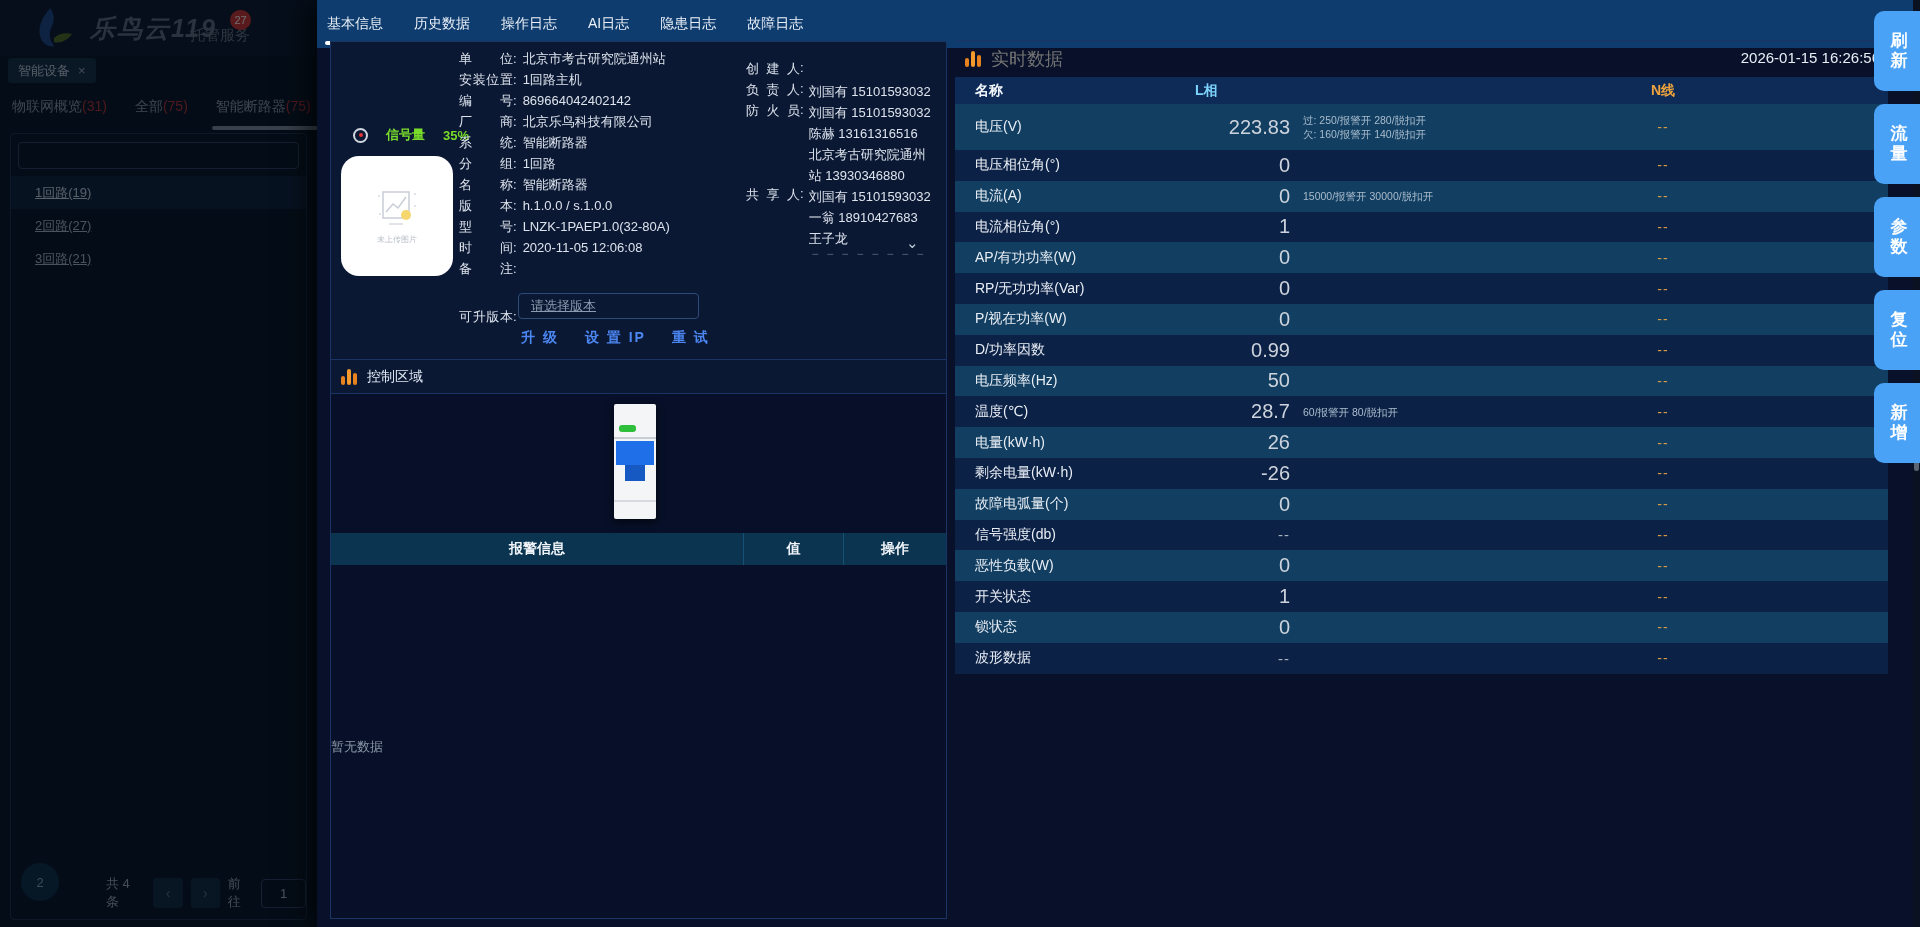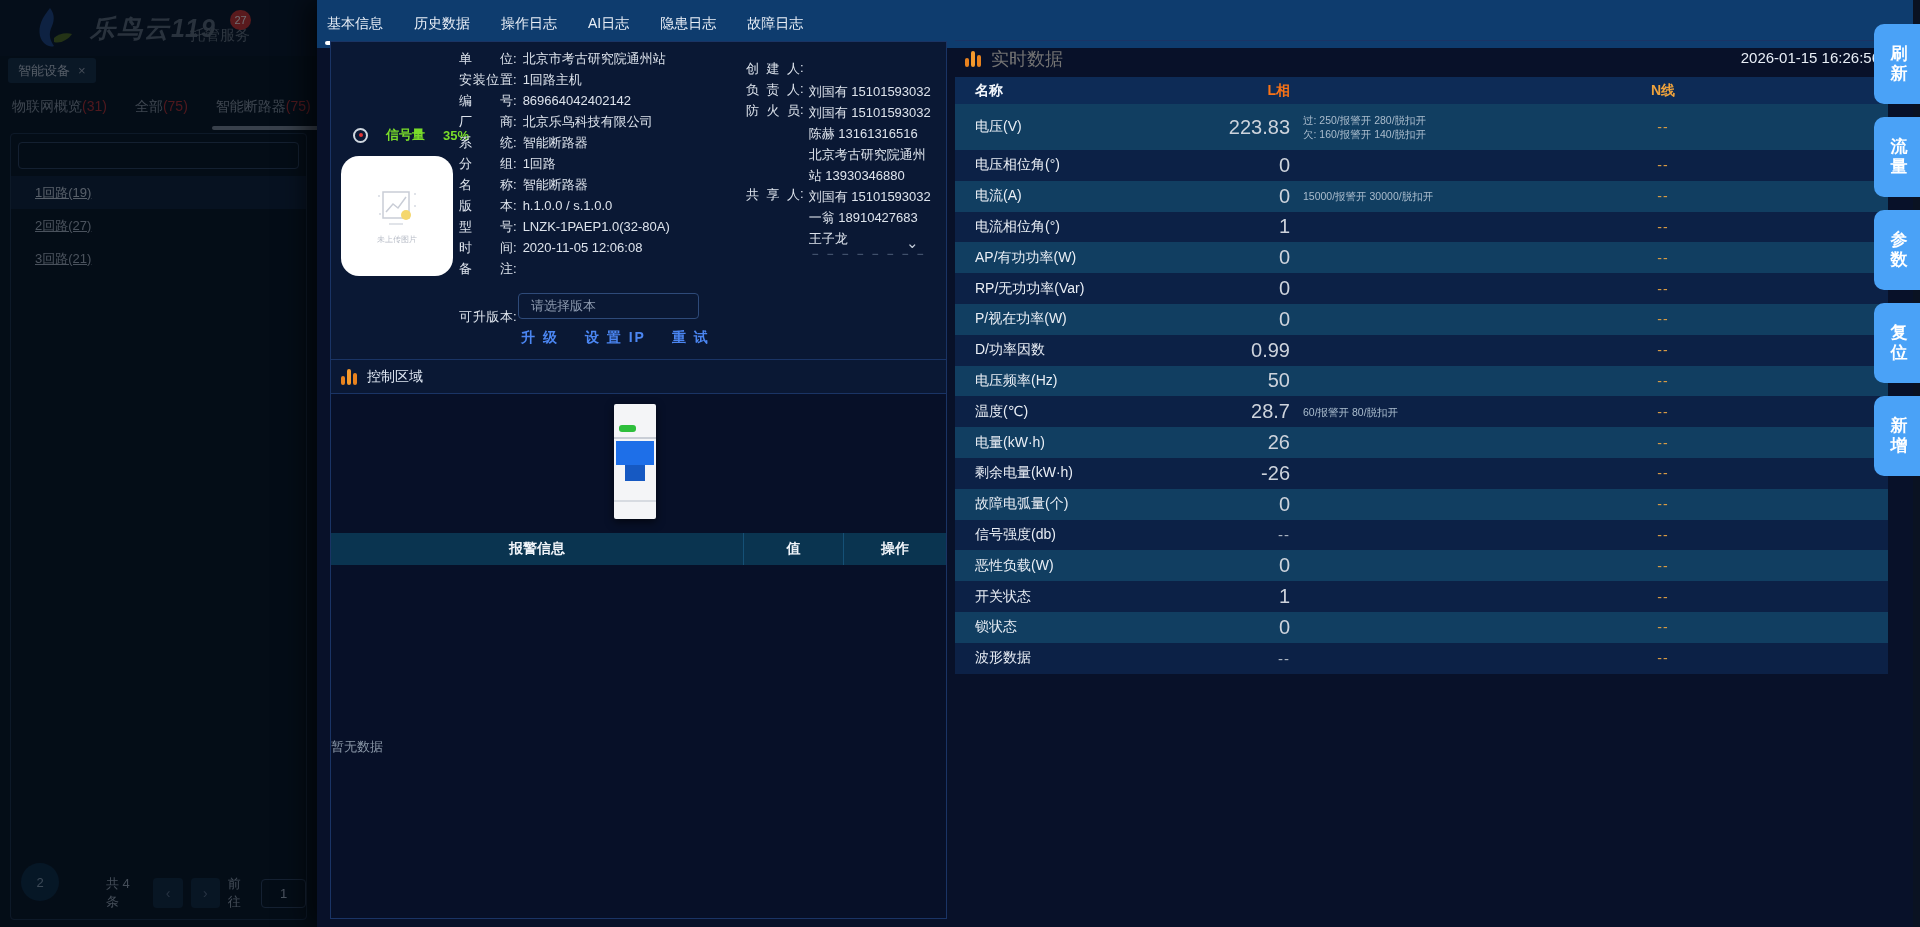--- a/index.html
+++ b/index.html
@@ -51,21 +51,21 @@
     display:flex; flex-direction:column; align-items:center; justify-content:center; gap:6px; }
   .img-ph .cap { font-size:8px; color:#b9bec8; }
   .fields { position:absolute; left:128px; top:6px; width:280px; }
   .f-row { display:flex; line-height:21px; font-size:13px; color:#dde3ec; white-space:nowrap; }
   .f-label { display:inline-block; width:54px; text-align:justify; text-align-last:justify; color:#dde3ec; }
   .f-colon { margin-right:6px; }
   .upg { position:absolute; left:0px; top:240px; width:400px; height:80px; }
   .upg-label { position:absolute; left:128px; top:266px; font-size:13px; color:#dde3ec; }
   .upg-label .f-label{width:54px;}
   .ver-select { position:absolute; left:187px; top:251px; width:181px; height:26px; border:1px solid #2e4a79; border-radius:4px;
-    display:flex; align-items:center; padding-left:12px; font-size:13px; color:#8d9aaf; }
+    display:flex; align-items:center; padding-left:12px; font-size:13px; color:#8d9aaf;text-decoration:underline; }
   .upg-actions { position:absolute; left:190px; top:287px; display:flex; gap:26px;font-weight:bold; }
   .link-btn { font-size:14px; color:#4b86f2; letter-spacing:2px; white-space:nowrap; }
   .people { position:absolute; left:415px; top:18px; width:200px; font-size:13px; color:#dde3ec; }
   .p-row { display:flex; margin-bottom:0; }
   .p-label { flex:0 0 54px; text-align:justify; text-align-last:justify; }
   .p-colon { margin-right:5px; }
   .p-lines { width:124px; line-height:21px; }
   .p-line { word-break:break-all; }
   .p-dashes { color:#5a6b85; letter-spacing:2px; line-height:10px; }
   .chev { position:absolute; left:575px; top:192px; width:16px; height:16px; color:#c7d0dc; font-size:15px; }
@@ -93,34 +93,34 @@
   .empty-text { font-size:13px; color:#8b98a8; margin-top:10px; }
 
   
   .rt { position:absolute; left:638px; top:40px; width:933px; height:879px; border-top:1px solid #1a3465; }
   .rt-head { position:absolute; left:0; top:0; width:100%; height:22px; display:flex; align-items:center; gap:10px; padding:14px 0 0 10px; }
   .rt-title { font-size:18px; color:#737373; }
   .rt-time { position:absolute; right:8px; top:8px; font-size:15px; color:#e8eef6; }
   .rt-cols { position:absolute; left:0; top:36px; width:100%; height:27px; background:#0d2b56; display:grid;
     grid-template-columns:240px 95px 223px 300px 75px; align-items:center; }
   .rt-cols .c-name { padding-left:20px; font-size:14px; font-weight:bold; color:#f2f6fb; }
-  .rt-cols .c-l { text-align:right; font-size:14px; font-weight:bold; color:#f97316; }
+  .rt-cols .c-l { font-size:14px; font-weight:bold; color:#7dd3fc; }
   .rt-cols .c-n { text-align:center; font-size:14px; font-weight:bold; color:#efa33c; }
   .rt-rows { position:absolute; left:0; top:63px; width:100%; }
   .rt-row { display:grid; grid-template-columns:240px 95px 223px 300px 75px; align-items:center; height:30.8px; background:#0c2146; }
   .rt-row.lt { background:#113e61; }
   .rt-row.first { height:46px; }
   .rt-row .r-name { padding-left:20px; font-size:14px; color:#e9eef5; }
   .rt-row .r-val { text-align:right; font-size:20px; color:#cdd3dc; }
   .rt-row .r-val.dash { font-size:15px; color:#a9b2bf; letter-spacing:1px; }
   .rt-row .r-notes { padding-left:13px; font-size:10.5px; color:#aabccd; line-height:14px; }
   .rt-row .r-n { text-align:center; font-size:14px; color:#d69a44; letter-spacing:1px; }
 
   
-  .side-actions { position:absolute; right:0; top:17px; width:46px; height:678px; z-index:30; }
+  .side-actions { position:absolute; right:0; top:4px; width:46px; height:678px; z-index:30; }
   .act-btn { position:absolute; left:0; width:46px; height:80px; background:#4aa2f7; border-radius:10px 0 0 10px;
     color:#ffffff; font-size:17px; font-weight:bold; display:flex; align-items:center; justify-content:center;
     text-align:center; line-height:20px; padding-left:4px; }
   .act-btn span { display:block; width:18px; word-break:break-all; }
   .scrollbar { position:absolute; right:0; top:0; width:7px; height:927px; background:#0a1222; z-index:25; }
   .scroll-thumb { position:absolute; right:1px; top:423px; width:5px; height:48px; background:#5a6472; border-radius:3px; }
 
   .sig-icon { width:15px; height:15px; border:2px solid #cfd6df; border-radius:50%; position:relative; }
   .sig-icon::after { content:""; position:absolute; left:3.5px; top:3.5px; width:4px; height:4px; border-radius:50%; background:#e03434; }
 </style>

